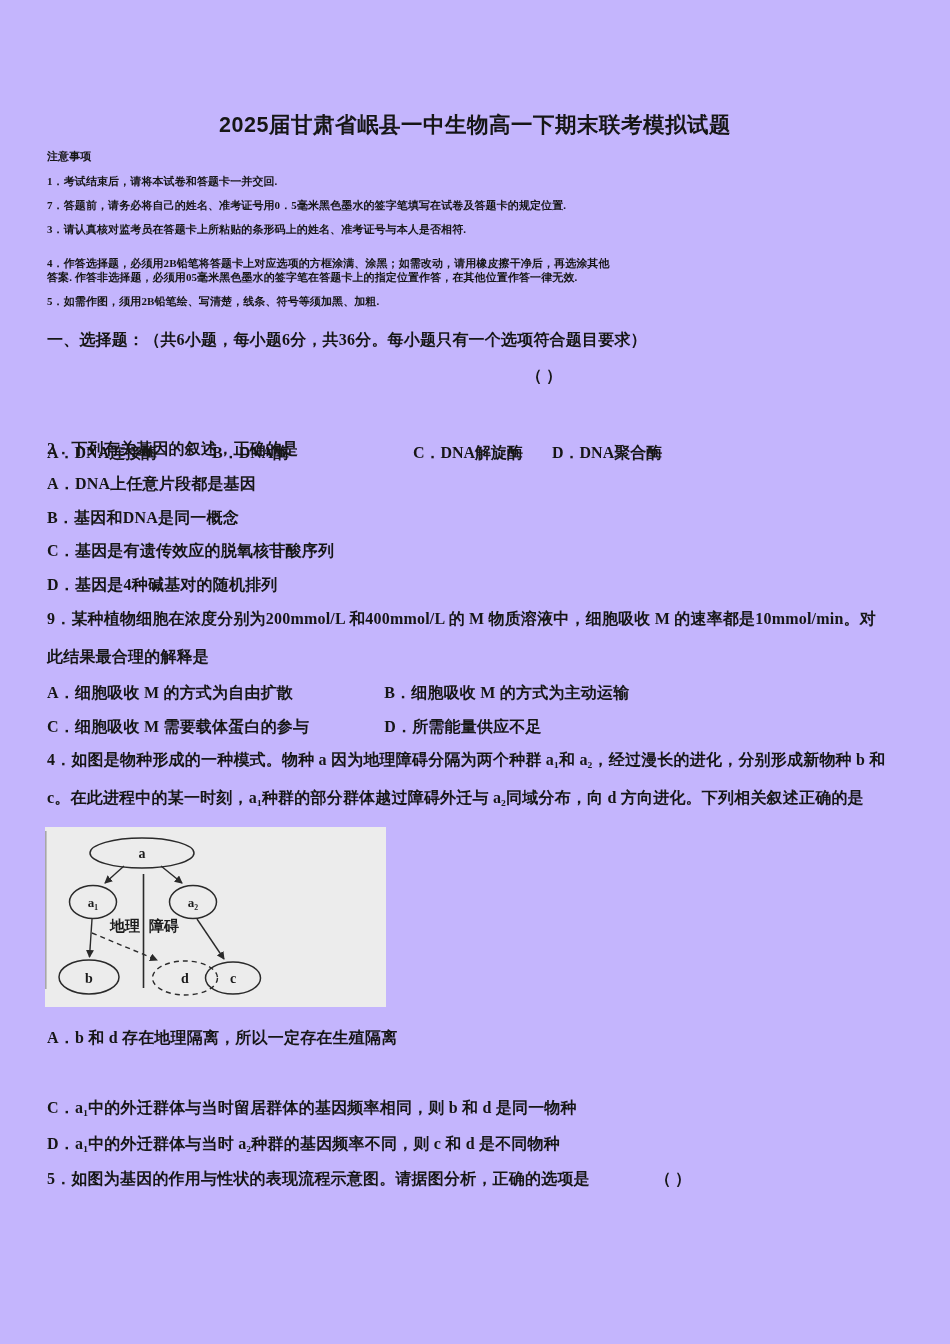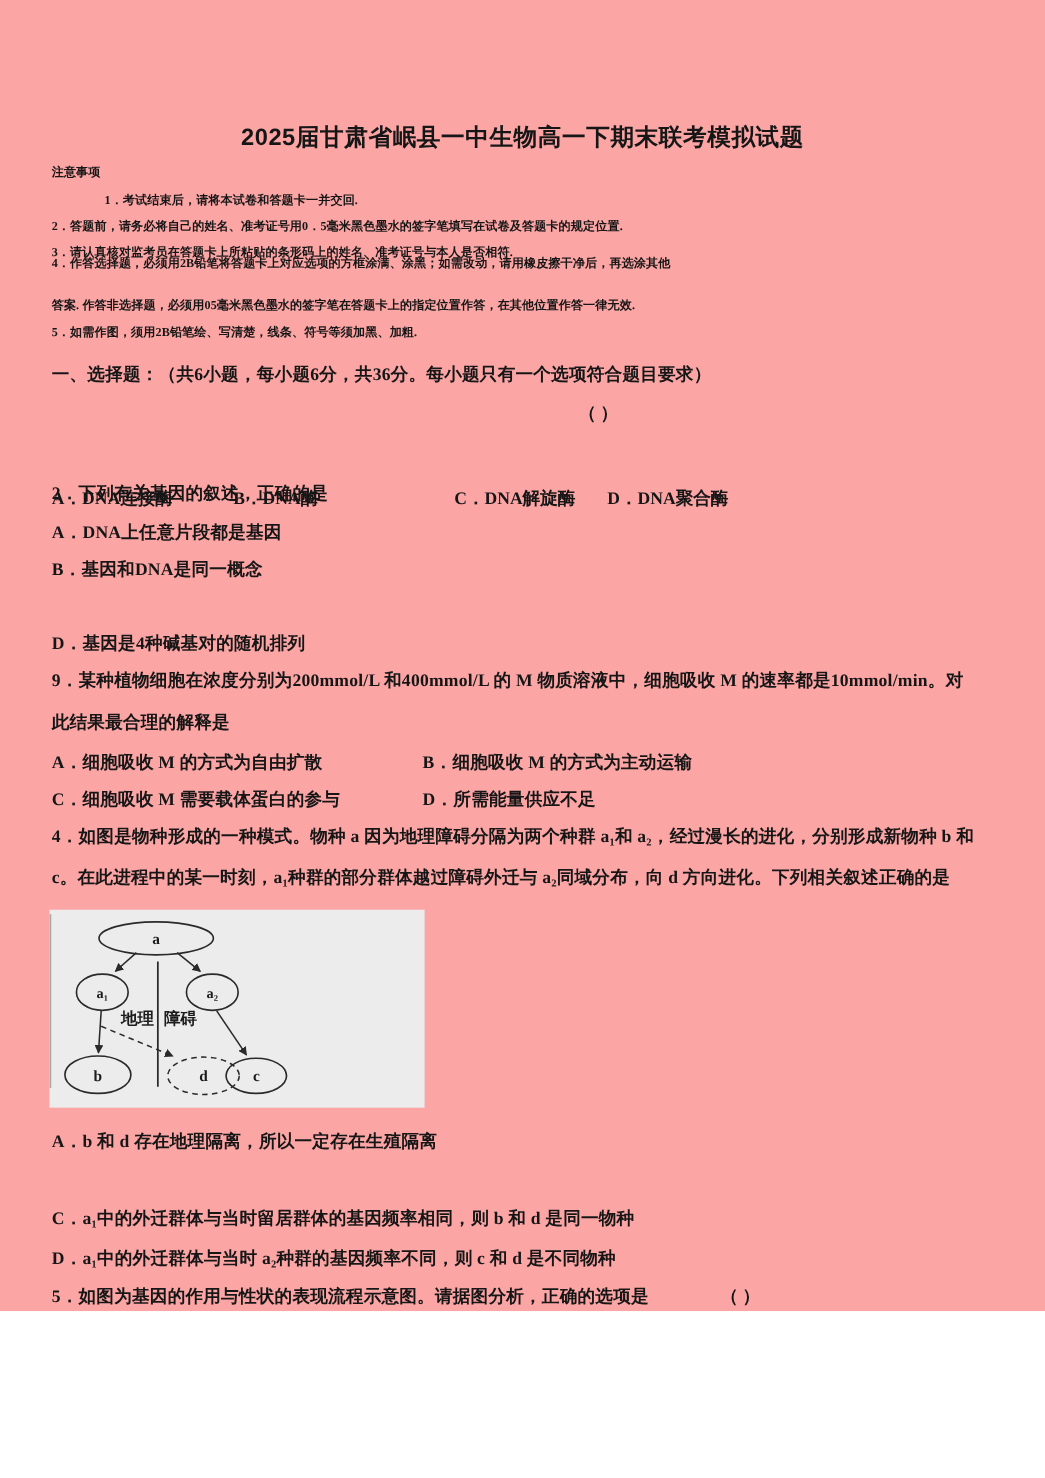--- a/index.html
+++ b/index.html
@@ -1,19 +1,19 @@
 <!DOCTYPE html>
 <html lang="zh"><head>
 <meta charset="utf-8">
 <style>
   html,body{margin:0;padding:0;background:#ffffff;}
   .page{
     position:relative;
-    width:950px;height:1192px;
-    background:#fca5a5;
+    width:950px;height:1344px;
+    background:#c4b5fd;
     overflow:hidden;
     font-family:"Liberation Serif","DejaVu Serif",serif;
     color:#161616;
   }
   .line{
     position:absolute;
     left:47px;
     font-size:16px;
     font-weight:600;
     white-space:nowrap;
@@ -53,40 +53,41 @@
   .diagram-box svg{display:block;width:100%;height:100%;}
 </style>
 </head>
 <body>
 
 <div class="page">
 
   <div class="title">2025届甘肃省岷县一中生物高一下期末联考模拟试题</div>
 
   <div class="line notice-line bold" style="top:149px;">注意事项</div>
-  <div class="line notice-line" style="top:174px;margin-left:48px;">1．考试结束后，请将本试卷和答题卡一并交回.</div>
-  <div class="line notice-line" style="top:198px;">2．答题前，请务必将自己的姓名、准考证号用0．5毫米黑色墨水的签字笔填写在试卷及答题卡的规定位置.</div>
+  <div class="line notice-line" style="top:174px;">1．考试结束后，请将本试卷和答题卡一并交回.</div>
+  <div class="line notice-line" style="top:198px;">7．答题前，请务必将自己的姓名、准考证号用0．5毫米黑色墨水的签字笔填写在试卷及答题卡的规定位置.</div>
   <div class="line notice-line" style="top:222px;">3．请认真核对监考员在答题卡上所粘贴的条形码上的姓名、准考证号与本人是否相符.</div>
-  <div class="line notice-line" style="top:232px;">4．作答选择题，必须用2B铅笔将答题卡上对应选项的方框涂满、涂黑；如需改动，请用橡皮擦干净后，再选涂其他</div>
+  <div class="line notice-line" style="top:256px;">4．作答选择题，必须用2B铅笔将答题卡上对应选项的方框涂满、涂黑；如需改动，请用橡皮擦干净后，再选涂其他</div>
   <div class="line notice-line" style="top:270px;">答案. 作答非选择题，必须用05毫米黑色墨水的签字笔在答题卡上的指定位置作答，在其他位置作答一律无效.</div>
   <div class="line notice-line" style="top:294px;">5．如需作图，须用2B铅笔绘、写清楚，线条、符号等须加黑、加粗.</div>
 
   <div class="line bold" style="top:330px;">一、选择题：（共6小题，每小题6分，共36分。每小题只有一个选项符合题目要求）</div>
 
   <div class="paren" style="top:366px;left:526px;">（  ）</div>
   <div class="opt-row" style="top:403px;margin-top:40px;">
     <span class="slot1">A．DNA连接酶</span>
     <span class="slot2">B．DNA酶</span>
     <span class="slot3">C．DNA解旋酶</span>
     <span>D．DNA聚合酶</span>
   </div>
 
   <div class="line" style="top:439px;">2．下列有关基因的叙述，正确的是</div>
   <div class="line" style="top:474px;">A．DNA上任意片段都是基因</div>
   <div class="line" style="top:508px;">B．基因和DNA是同一概念</div>
+  <div class="line" style="top:541px;">C．基因是有遗传效应的脱氧核苷酸序列</div>
   <div class="line" style="top:575px;">D．基因是4种碱基对的随机排列</div>
 
   <div class="line" style="top:609px;">9．某种植物细胞在浓度分别为200mmol/L 和400mmol/L 的 M 物质溶液中，细胞吸收 M 的速率都是10mmol/min。对</div>
   <div class="line" style="top:647px;">此结果最合理的解释是</div>
   <div class="line two-col" style="top:717px;">
     <span class="colA">C．细胞吸收 M 需要载体蛋白的参与</span>
     <span>D．所需能量供应不足</span>
   </div>
   <div class="line two-col" style="top:683px;">
     <span class="colA">A．细胞吸收 M 的方式为自由扩散</span>

